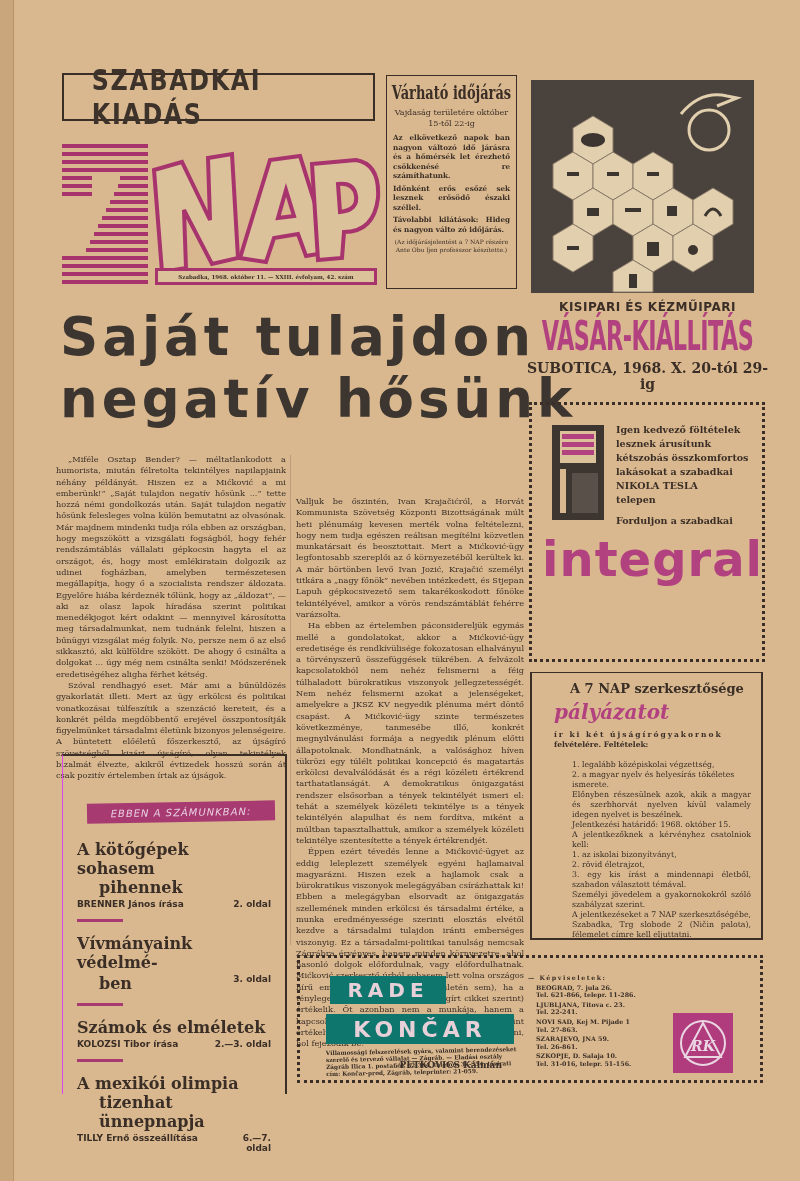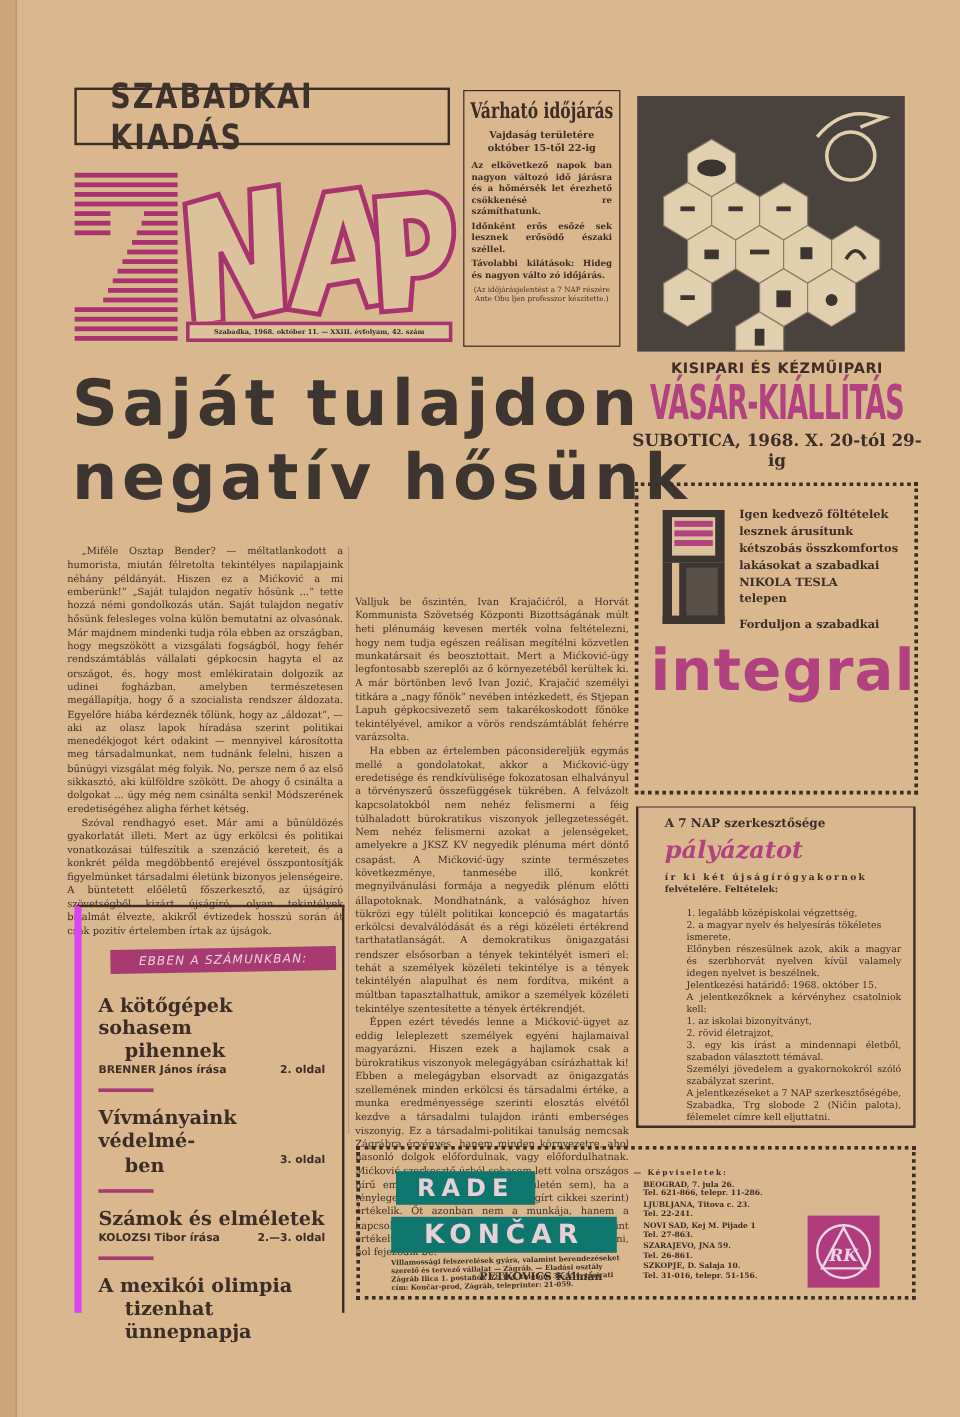--- a/index.html
+++ b/index.html
@@ -16,21 +16,21 @@
   
   .edition-box { left: 62px; top: 73px; width: 313px; height: 48px; border: 2px solid #3a2e26; display: flex; align-items: center; justify-content: center; }
   .edition-text { font-family: "DejaVu Sans", sans-serif; font-weight: bold; font-size: 29px; letter-spacing: 2px; color: #3d332b; transform: scaleX(0.82); }
   .logo { left: 62px; top: 140px; width: 320px; height: 148px; }
   .logo svg { width: 100%; height: 100%; }
   .logo-date { position: absolute; left: 93px; top: 128px; width: 222px; height: 17px; border: 3px solid #a8346e; background: #dcc29b; font-size: 5.5px; display: flex; align-items: center; justify-content: center; color: #3a2e26; font-weight: bold; }
 
   
   .weather { left: 386px; top: 75px; width: 131px; height: 214px; border-left: 1.5px solid #3a2e26; border-right: 1.5px solid #3a2e26; border-bottom: 1.5px solid #3a2e26; border-top: 1.5px solid #3a2e26; padding: 4px 6px; text-align: center; }
   .weather h2 { font-family: "DejaVu Serif", serif; font-size: 18px; font-weight: bold; transform: scaleX(0.72); white-space: nowrap; margin: 2px -30px 4px; }
-  .weather .sub { font-size: 8px; font-weight: bold; line-height: 11px; margin-bottom: 4px; }
+  .weather .sub { font-size: 8px; font-weight: normal; line-height: 11px; margin-bottom: 4px; }
   .weather p { font-size: 7.2px; font-weight: bold; line-height: 9.5px; text-align: justify; margin-bottom: 3px; }
   .weather .note { font-size: 6px; font-weight: normal; line-height: 8px; margin-top: 4px; text-align: center; }
 
   
   .crafts { left: 531px; top: 80px; width: 223px; height: 213px; background: #4a423c; }
   .crafts svg { width: 100%; height: 100%; }
 
   
   .fair { left: 525px; top: 300px; width: 245px; text-align: center; }
   .fair .kis { font-family: "DejaVu Sans", sans-serif; font-weight: bold; font-size: 12px; letter-spacing: 0.5px; }
@@ -43,40 +43,40 @@
 
   
   .col { font-size: 8.2px; line-height: 11.3px; text-align: justify; color: #3b3029; }
   .col p { text-indent: 12px; }
   .col1 { left: 56px; top: 454px; width: 230px; }
   .col2 { left: 296px; top: 454px; width: 228px; margin-top: 42px; }
   .sig { text-align: right; font-weight: bold; font-size: 9px; margin-top: 10px; padding-right: 22px; }
   .col-rule { left: 290px; top: 455px; width: 1px; height: 490px; background: #8a7560; opacity: 0.4; }
 
   
-  .issue { left: 62px; top: 754px; width: 225px; height: 340px; border-top: 2px solid #3a2e26; border-right: 2px solid #3a2e26; border-left: 6px solid #d946ef; padding: 4px 14px; }
+  .issue { left: 62px; top: 754px; width: 225px; height: 340px; border-top: 2px solid #3a2e26; border-right: 2px solid #3a2e26; border-left: 1px solid #d946ef; padding: 16px 14px; }
   .issue-banner { margin: 30px 0 0 10px; width: 188px; height: 20px; background: #a83a72; color: #e8cfe0; font-family: "DejaVu Sans", sans-serif; font-size: 10px; font-style: italic; letter-spacing: 1px; display: flex; align-items: center; justify-content: center; transform: rotate(-1deg); }
   .issue-item { margin-top: 18px; }
   .issue-item .t { font-family: "DejaVu Serif", serif; font-weight: bold; font-size: 16px; line-height: 19px; }
   .issue-item .t2 { padding-left: 22px; }
   .issue-item .meta { font-family: "DejaVu Sans", sans-serif; font-size: 9px; font-weight: bold; display: flex; justify-content: space-between; margin-top: 2px; }
   .issue-sep { width: 46px; height: 3px; background: #a83a72; margin-top: 10px; }
 
   
   .integral { left: 529px; top: 402px; width: 236px; height: 260px; border: 3px dotted #3a2e26; padding: 18px 10px 6px 10px; }
   .int-logo { position: absolute; left: 20px; top: 20px; width: 52px; height: 95px; }
   .int-text { margin-left: 74px; font-size: 9.5px; font-weight: bold; line-height: 14px; }
   .int-text .gap { margin-top: 7px; }
   .int-word { font-family: "DejaVu Sans", sans-serif; font-weight: bold; font-size: 48px; color: #b2417f; text-align: center; margin-top: 6px; letter-spacing: 1px; line-height: 50px; }
   .int-foot { text-align: center; font-size: 7.5px; font-weight: bold; line-height: 10px; margin-top: 4px; }
   .int-foot .row { display: flex; justify-content: space-between; padding: 0 4px; }
 
   
   .comp { left: 530px; top: 672px; width: 233px; height: 268px; border: 2px solid #3a2e26; border-top-width: 1px; padding: 8px 10px; }
-  .comp .head { font-size: 10px; font-weight: bold; margin-left: 12px; }
+  .comp .head { font-size: 13px; font-weight: bold; margin-left: 28px; }
   .comp .big { font-family: "DejaVu Serif", serif; font-style: italic; font-weight: bold; font-size: 20px; color: #b2417f; margin-left: 12px; line-height: 32px; }
   .comp .intro { font-size: 7.5px; font-weight: bold; line-height: 10px; margin-left: 12px; margin-top: 2px; }
   .comp .intro .spaced { letter-spacing: 2px; }
   .comp ol { list-style: none; margin-left: 30px; margin-top: 10px; font-size: 7.8px; line-height: 10px; }
   .comp .body { margin-left: 30px; font-size: 7.8px; line-height: 10px; text-align: justify; }
 
   
   .koncar { left: 297px; top: 955px; width: 466px; height: 128px; border-top: 3px dotted #3a2e26; border-bottom: 3px dotted #3a2e26; border-left: 3px dotted #3a2e26; border-right: 3px dotted #3a2e26; }
   .k-bar { position: absolute; background: #0f766e; color: #e8d0d8; font-family: "DejaVu Sans", sans-serif; font-weight: bold; display: flex; align-items: center; letter-spacing: 5px; }
   .k-bar1 { left: 30px; top: 18px; width: 116px; height: 28px; font-size: 20px; justify-content: center; }
@@ -224,20 +224,24 @@
     <div class="t">Számok és elméletek</div>
     <div class="meta">
         <span>KOLOZSI Tibor írása</span>
         <span>2.—3. oldal</span>
       </div>
   </div>
   <div class="issue-sep"></div>
   <div class="issue-item" style="margin-top:12px">
     <div class="t">A mexikói olimpia</div>
     <div class="t t2">tizenhat ünnepnapja</div>
+    <div class="meta">
+        <span>TILLY Ernő összeállítása</span>
+        <span style="width:40px;text-align:right">6.—7. oldal</span>
+      </div>
   </div>
 </div>
 
 <div class="abs integral">
   <svg class="int-logo" viewBox="0 0 52 95">
     <rect x="0" y="0" width="52" height="44" fill="#3d3630"></rect>
     <rect x="8" y="6" width="36" height="32" fill="#dcc29b"></rect>
     <g fill="#b2417f">
         <rect x="10" y="9" width="32" height="5"></rect>
         <rect x="10" y="17" width="32" height="5"></rect>

